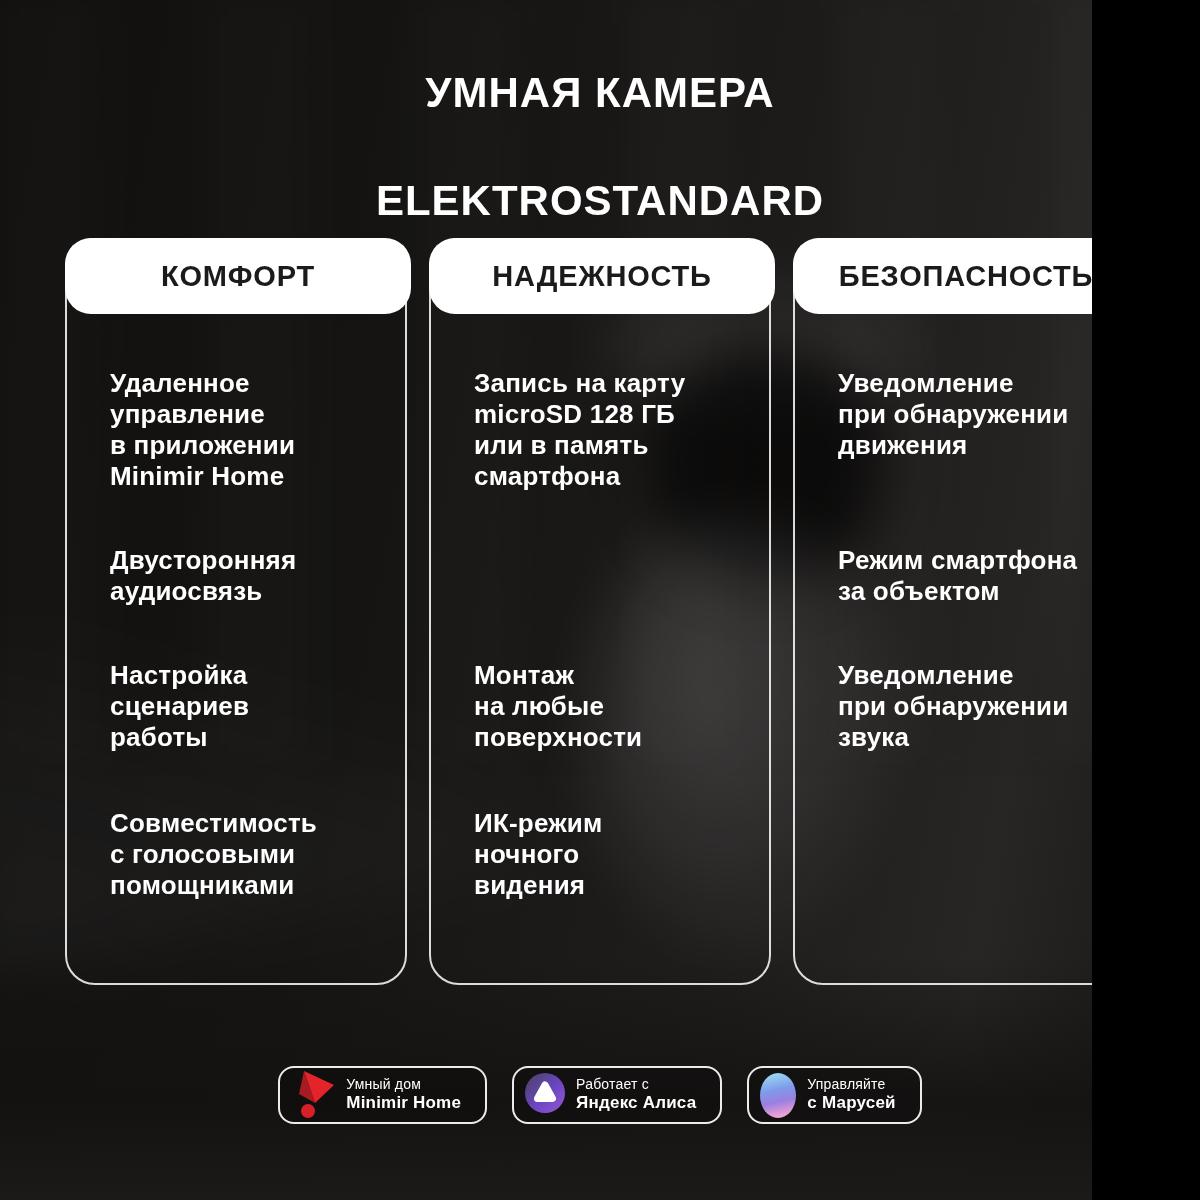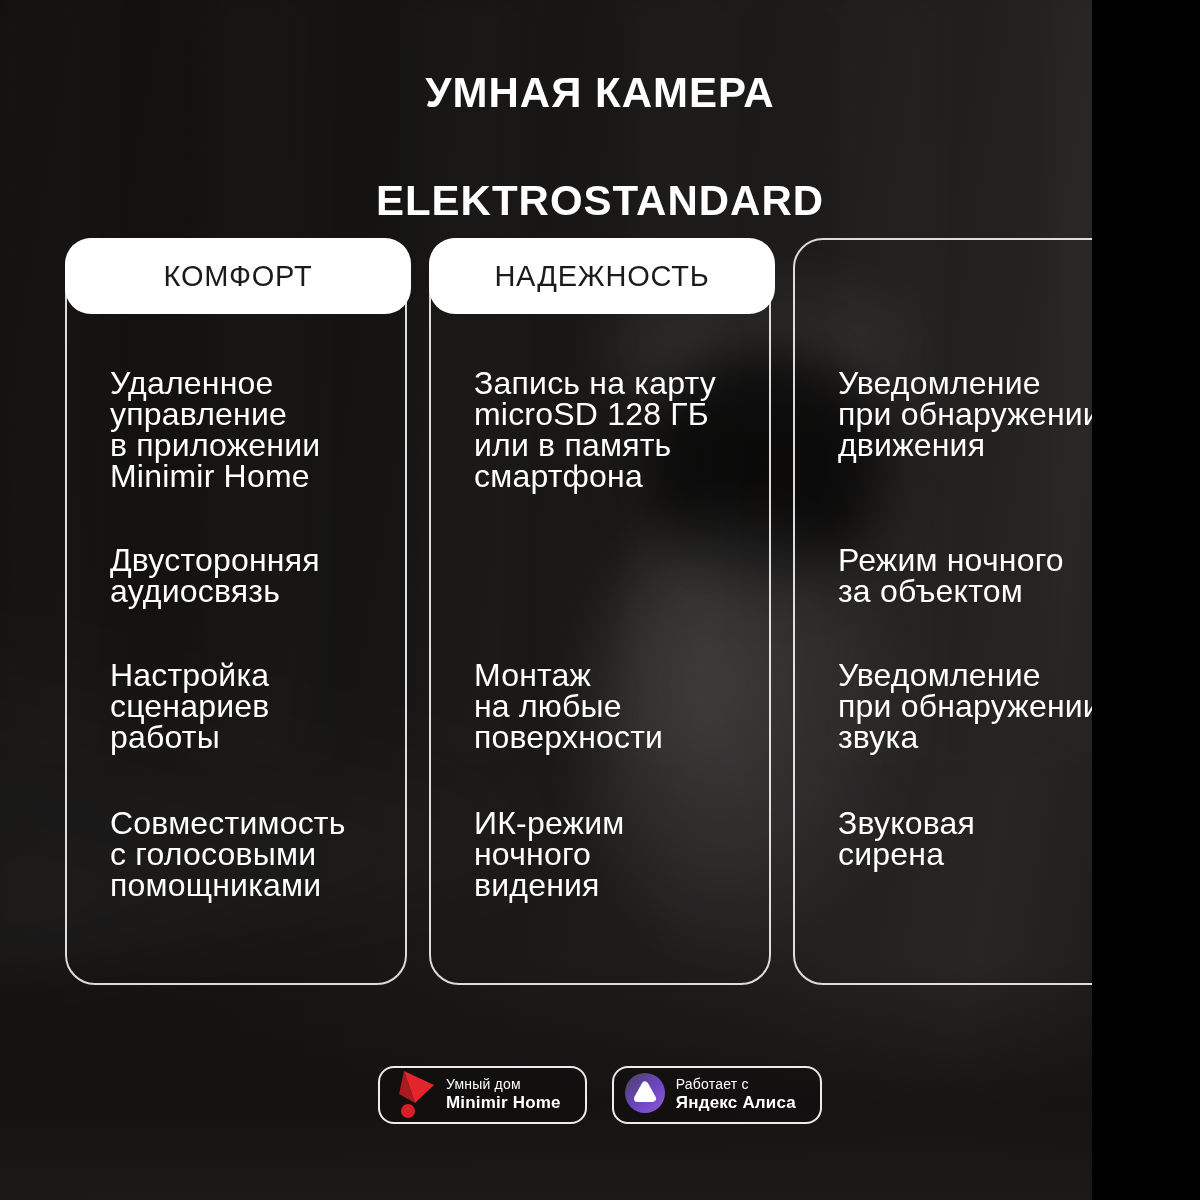--- a/index.html
+++ b/index.html
@@ -29,23 +29,23 @@
     filter:blur(34px); transform:rotate(-10deg);}
   
   .title{ position:absolute; left:0; top:66px; width:1200px; text-align:center;
     color:#fff; font-size:42px; font-weight:bold; letter-spacing:1px; line-height:54px; white-space:pre-line;}
   
   .cards{ position:absolute; left:65px; top:238px; width:1071px; height:747px; display:flex; gap:22px;}
   .card{ position:relative; width:342px; height:747px;
     border:2px solid rgba(255,255,255,0.85); border-radius:30px; box-sizing:border-box;}
   .pill{ position:absolute; left:-2px; top:-2px; width:346px; height:76px; box-sizing:border-box;
     background:#ffffff; border-radius:26px; display:flex; align-items:center; justify-content:center;}
-  .pill span{ color:#1b1b1b; font-size:29px; font-weight:normal; letter-spacing:0.8px;}
+  .pill span{ color:#1b1b1b; font-size:29px; font-weight:bold; letter-spacing:0.8px;}
   .item{ position:absolute; left:43px; right:14px; color:#ffffff;
-    font-size:32px; font-weight:normal; letter-spacing:0.2px; line-height:31px; white-space:pre-line;}
+    font-size:26px; font-weight:bold; letter-spacing:0.2px; line-height:31px; white-space:pre-line;}
   .item.i1{ top:128px; }
   .item.i2{ top:305px; }
   .item.i3{ top:420px; }
   .item.i4{ top:568px; }
   
   .badges{ position:absolute; left:0; top:1066px; width:1200px; display:flex; justify-content:center; gap:25px;}
   .badge{ height:58px; box-sizing:border-box; border:2px solid rgba(255,255,255,0.92); border-radius:16px;
     display:flex; align-items:center; gap:11px; padding:0 24px 0 11px; background:rgba(0,0,0,0.2);}
   .badge .txt{ display:flex; flex-direction:column; justify-content:flex-end; line-height:1.2;}
   .badge .l1{ color:#ffffff; font-size:14px; font-weight:normal; letter-spacing:0.2px;}
@@ -99,30 +99,31 @@
 смартфона</div>
       <div class="item i3">Монтаж
 на любые
 поверхности</div>
       <div class="item i4">ИК-режим
 ночного
 видения</div>
     </section>
 
     <section class="card">
+      <div class="pill">
+        <span>БЕЗОПАСНОСТЬ</span>
+      </div>
       <div class="item i1">Уведомление
 при обнаружении
 движения</div>
-      <div class="item i2">Режим ночного
+      <div class="item i2">Режим смартфона
 за объектом</div>
       <div class="item i3">Уведомление
 при обнаружении
 звука</div>
-      <div class="item i4">Звуковая
-сирена</div>
     </section>
 
   </div>
 
   <div class="badges">
 
     <div class="badge">
       <span>
         <svg width="44" height="50" viewBox="0 0 44 50">
           <polygon points="13,3 8,26 24,35" fill="#a81b20"></polygon>
@@ -149,15 +150,22 @@
           <circle cx="20" cy="20" r="20" fill="url(#alisaGrad)"></circle>
           <path d="M20 12 L27.5 25.5 L12.5 25.5 Z" fill="#ffffff" stroke="#ffffff" stroke-width="7" stroke-linejoin="round"></path>
         </svg>
       </span>
       <span class="txt">
         <span class="l1">Работает с</span>
         <span class="l2">Яндекс Алиса</span>
       </span>
     </div>
 
+    <div class="badge">
+      <span class="marusia-blob"></span>
+      <span class="txt">
+        <span class="l1">Управляйте</span>
+        <span class="l2">с Марусей</span>
+      </span>
+    </div>
 
   </div>
 </div>
 
 </body></html>

